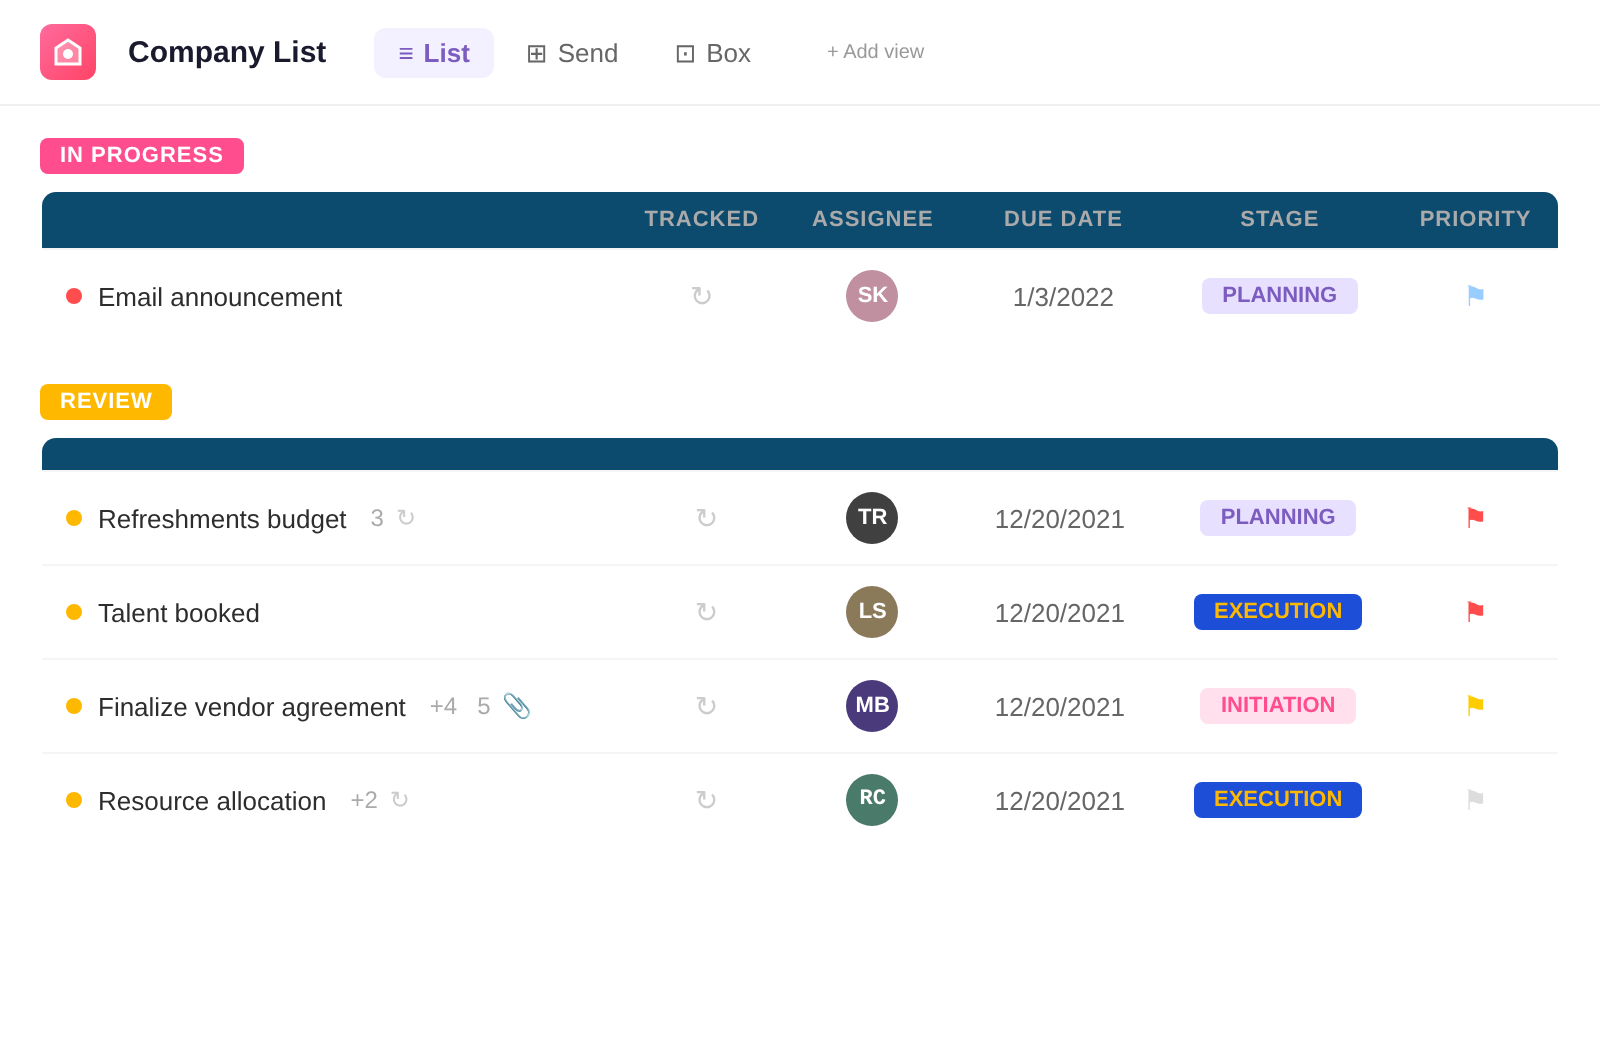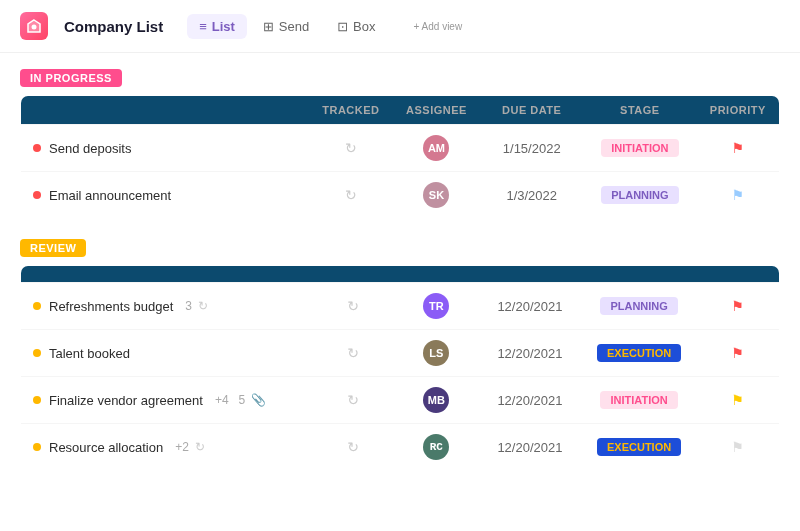--- a/index.html
+++ b/index.html
@@ -259,43 +259,20 @@
           <th class="col-due right">DUE DATE</th>
           <th class="col-stage right">STAGE</th>
           <th class="col-priority right">PRIORITY</th>
         </tr>
       </thead>
       <tbody>
         <tr class="task-row">
           <td class="col-task">
             <div class="task-name-cell">
               <span class="task-dot dot-red"></span>
-              <span class="task-name">Send deposits</span>
-            </div>
-          </td>
-          <td class="col-tracked">
-            <div class="tracked-icon">↻</div>
-          </td>
-          <td class="col-assignee">
-            <div class="avatar" style="background:#d47890;">AM</div>
-          </td>
-          <td class="col-due">
-            <div class="due-date">1/15/2022</div>
-          </td>
-          <td class="col-stage">
-            <span class="stage-badge stage-initiation">INITIATION</span>
-          </td>
-          <td class="col-priority">
-            <div class="priority-flag flag-red">⚑</div>
-          </td>
-        </tr>
-        <tr class="task-row">
-          <td class="col-task">
-            <div class="task-name-cell">
-              <span class="task-dot dot-red"></span>
               <span class="task-name">Email announcement</span>
             </div>
           </td>
           <td class="col-tracked">
             <div class="tracked-icon">↻</div>
           </td>
           <td class="col-assignee">
             <div class="avatar" style="background:#c090a0;">SK</div>
           </td>
           <td class="col-due">
@@ -336,21 +313,21 @@
               <span class="task-meta">
                 <span class="meta-count">3</span>
                 <span class="meta-icon">↻</span>
               </span>
             </div>
           </td>
           <td class="col-tracked">
             <div class="tracked-icon">↻</div>
           </td>
           <td class="col-assignee">
-            <div class="avatar" style="background:#8b5cf6;">TR</div>
+            <div class="avatar" style="background:#404040;">TR</div>
           </td>
           <td class="col-due">
             <div class="due-date">12/20/2021</div>
           </td>
           <td class="col-stage">
             <span class="stage-badge stage-planning">PLANNING</span>
           </td>
           <td class="col-priority">
             <div class="priority-flag flag-red">⚑</div>
           </td>

